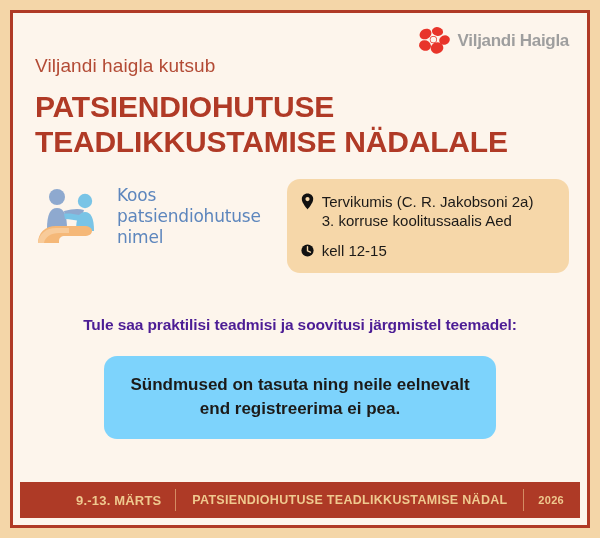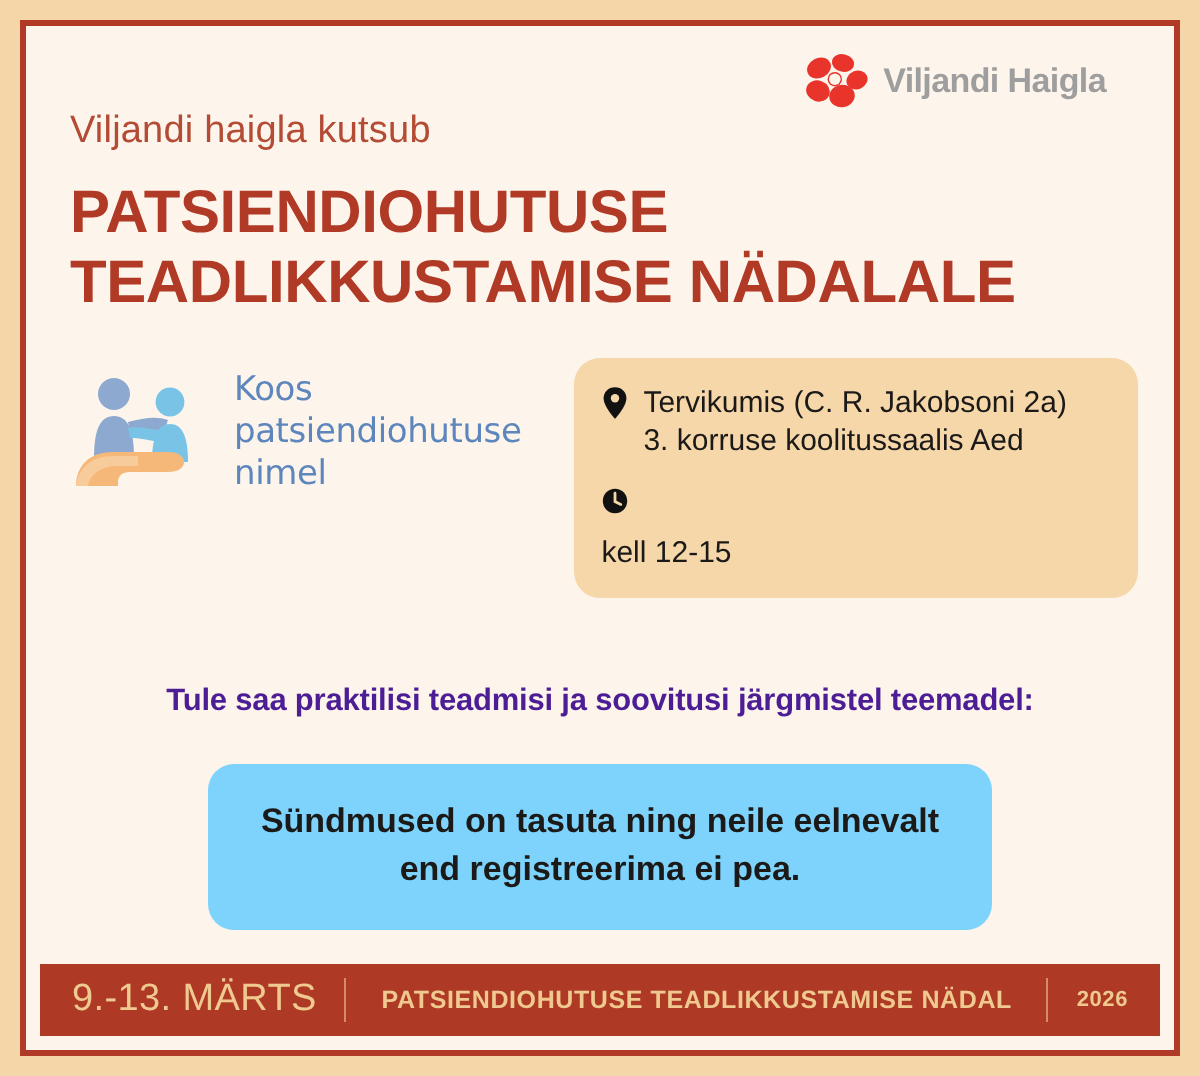--- a/index.html
+++ b/index.html
@@ -29,21 +29,21 @@
   }
 
   
   .header {
     position: relative;
     padding: 14px 22px 0 22px;
   }
 
   .brand {
     position: absolute;
-    right: 34px;
+    right: 18px;
     top: 12px;
     display: flex;
     align-items: center;
     gap: 7px;
     text-align: center;
   }
 
   .brand-mark {
     width: 34px;
     height: 32px;
@@ -114,21 +114,21 @@
 
   .info-row {
     display: flex;
     align-items: flex-start;
     gap: 8px;
     font-size: 15px;
     line-height: 1.28;
     color: #1c1a18;
   }
 
-  .info-row + .info-row { margin-top: 10px; flex-direction: column; }
+  .info-row + .info-row { margin-top: 10px; }
 
   .info-ico {
     flex: 0 0 auto;
     width: 13px;
     height: 17px;
     margin-top: 1px;
   }
 
   
   .cta {
@@ -166,24 +166,25 @@
     bottom: 7px;
     height: 36px;
     background: #ae3a26;
     display: flex;
     align-items: center;
     padding: 0 16px;
     color: #efc98f;
   }
 
   .footer-date {
-    font-size: 19px;
-    font-weight: normal;
+    font-size: 13px;
+    font-weight: bold;
     letter-spacing: 0.2px;
     white-space: nowrap;
+    margin-left: 40px;
   }
 
   .footer-sep {
     width: 1px;
     align-self: stretch;
     margin: 7px 0;
     background: #e0a878;
     opacity: .75;
     flex: 0 0 auto;
   }

